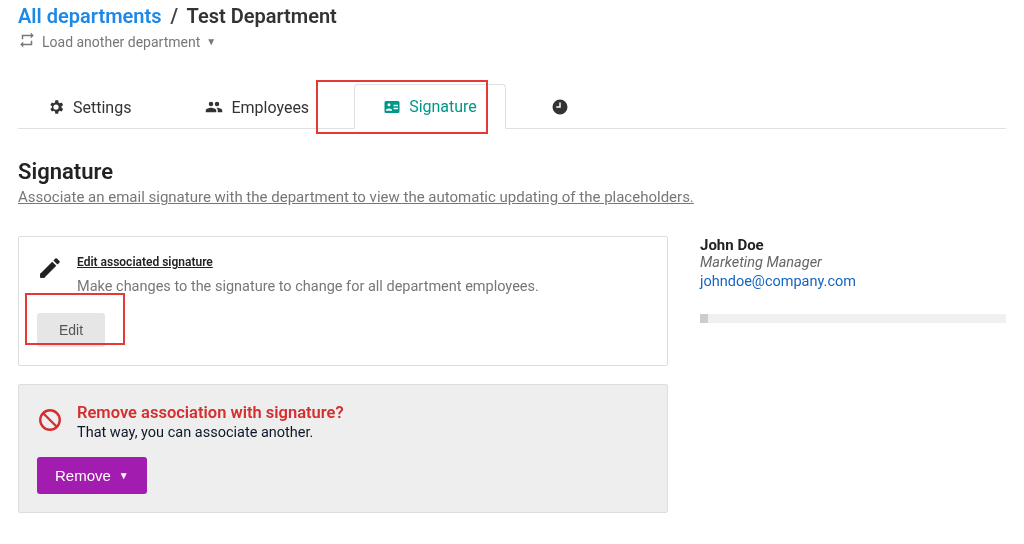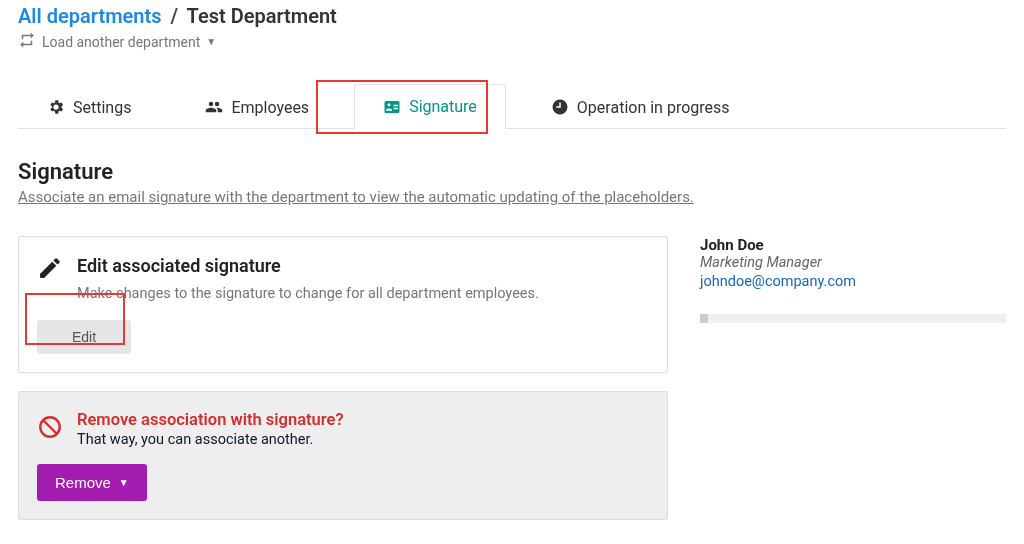--- a/index.html
+++ b/index.html
@@ -91,34 +91,35 @@
       border-radius: 2px;
       padding: 18px 18px;
       background: #fff;
     }
     .card-header {
       display: flex;
       gap: 14px;
       align-items: flex-start;
     }
     .card-title {
-      font-size: 18px;
+      font-size: 12px;
       font-weight: 600;
       color: #222;
+      text-decoration: underline;
     }
     .card-desc {
       color: #777;
       font-size: 14.5px;
       margin-top: 9px;
     }
     .edit-btn {
       background: #e6e6e6;
       border: none;
       color: #555;
-      padding: 9px 35px;
+      padding: 9px 22px;
       font-size: 14px;
       border-radius: 3px;
       margin-top: 18px;
       cursor: pointer;
     }
     .remove-card {
       background: #eeeeee;
       border: 1px solid #ddd;
       border-radius: 2px;
       padding: 18px;
@@ -237,21 +238,20 @@
         </svg>
     </span>
     <span>Signature</span>
   </div>
   <div class="tab">
     <span class="icon-wrap">
       <svg class="icon-svg" viewBox="0 0 24 24" fill="#333">
           <path d="M12 2a10 10 0 1010 10A10 10 0 0012 2zm1 11H7v-2h4V6h2z"></path>
         </svg>
     </span>
-    <span>Operation in progress</span>
   </div>
 
   <div class="hl-tab" style="left:298px; top:-4px; width:172px; height:54px;"></div>
 </div>
 
 <h2 class="section-title">Signature</h2>
 <p class="section-sub">Associate an email signature with the department to view the automatic updating of the placeholders.</p>
 
 <div class="content-row">
   <div class="left-col">

